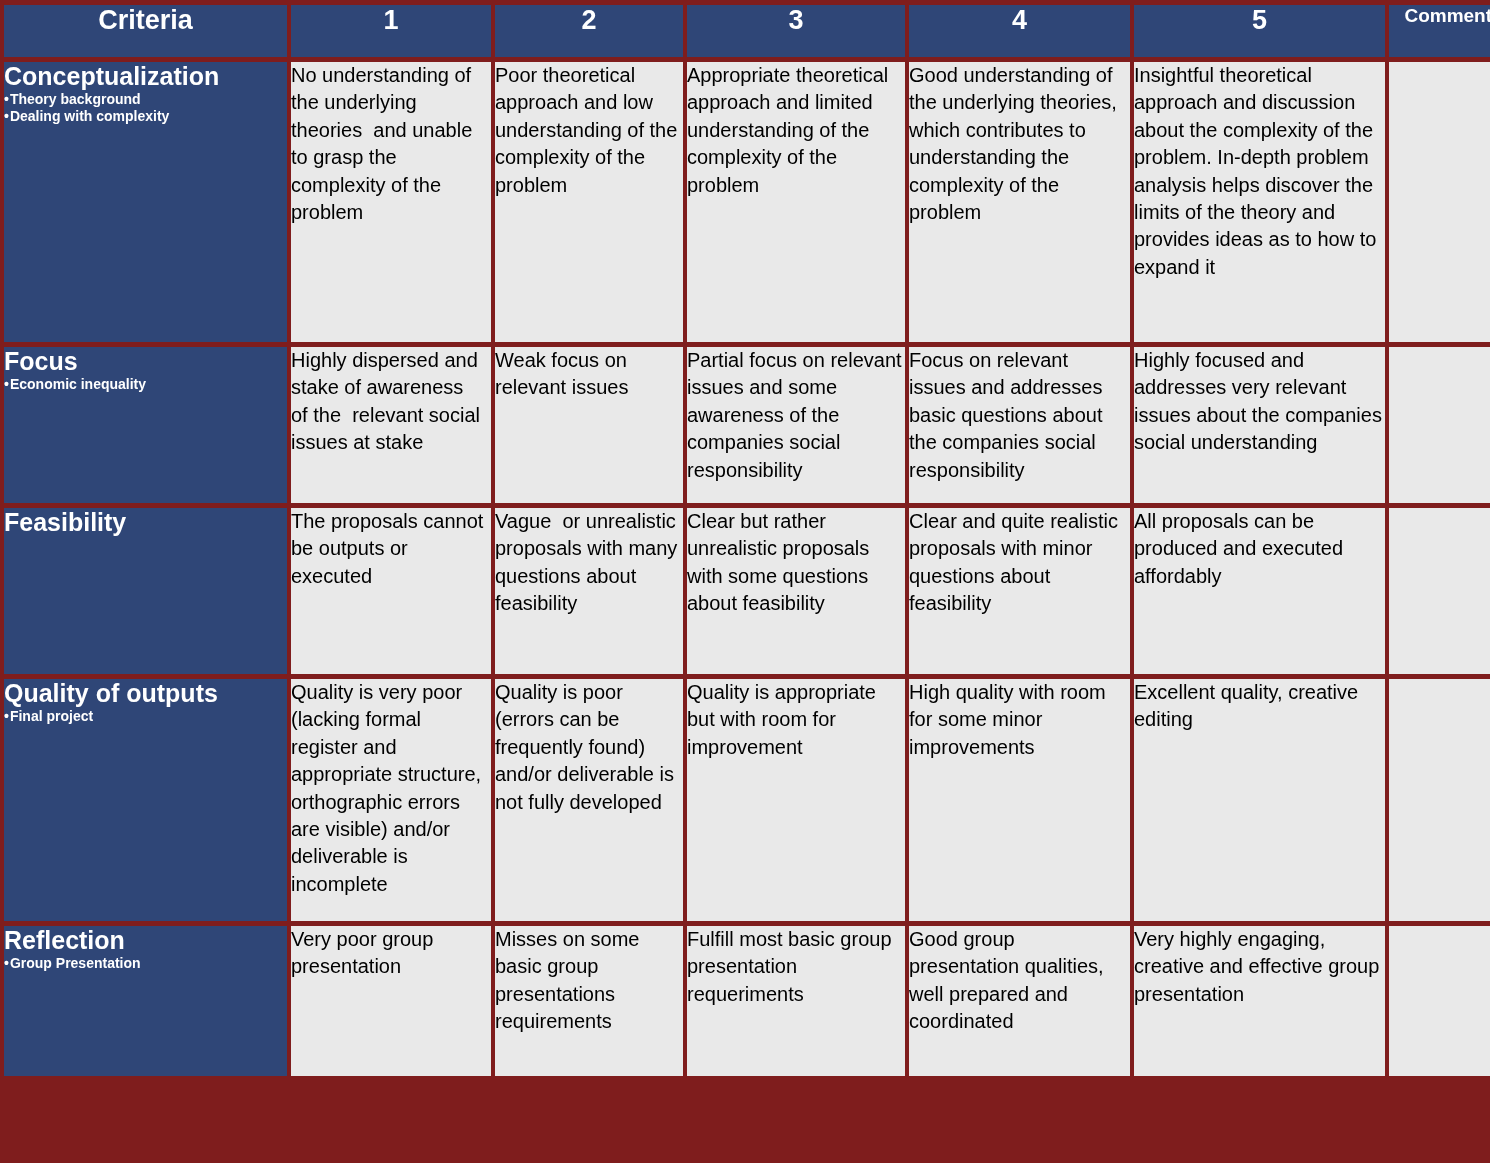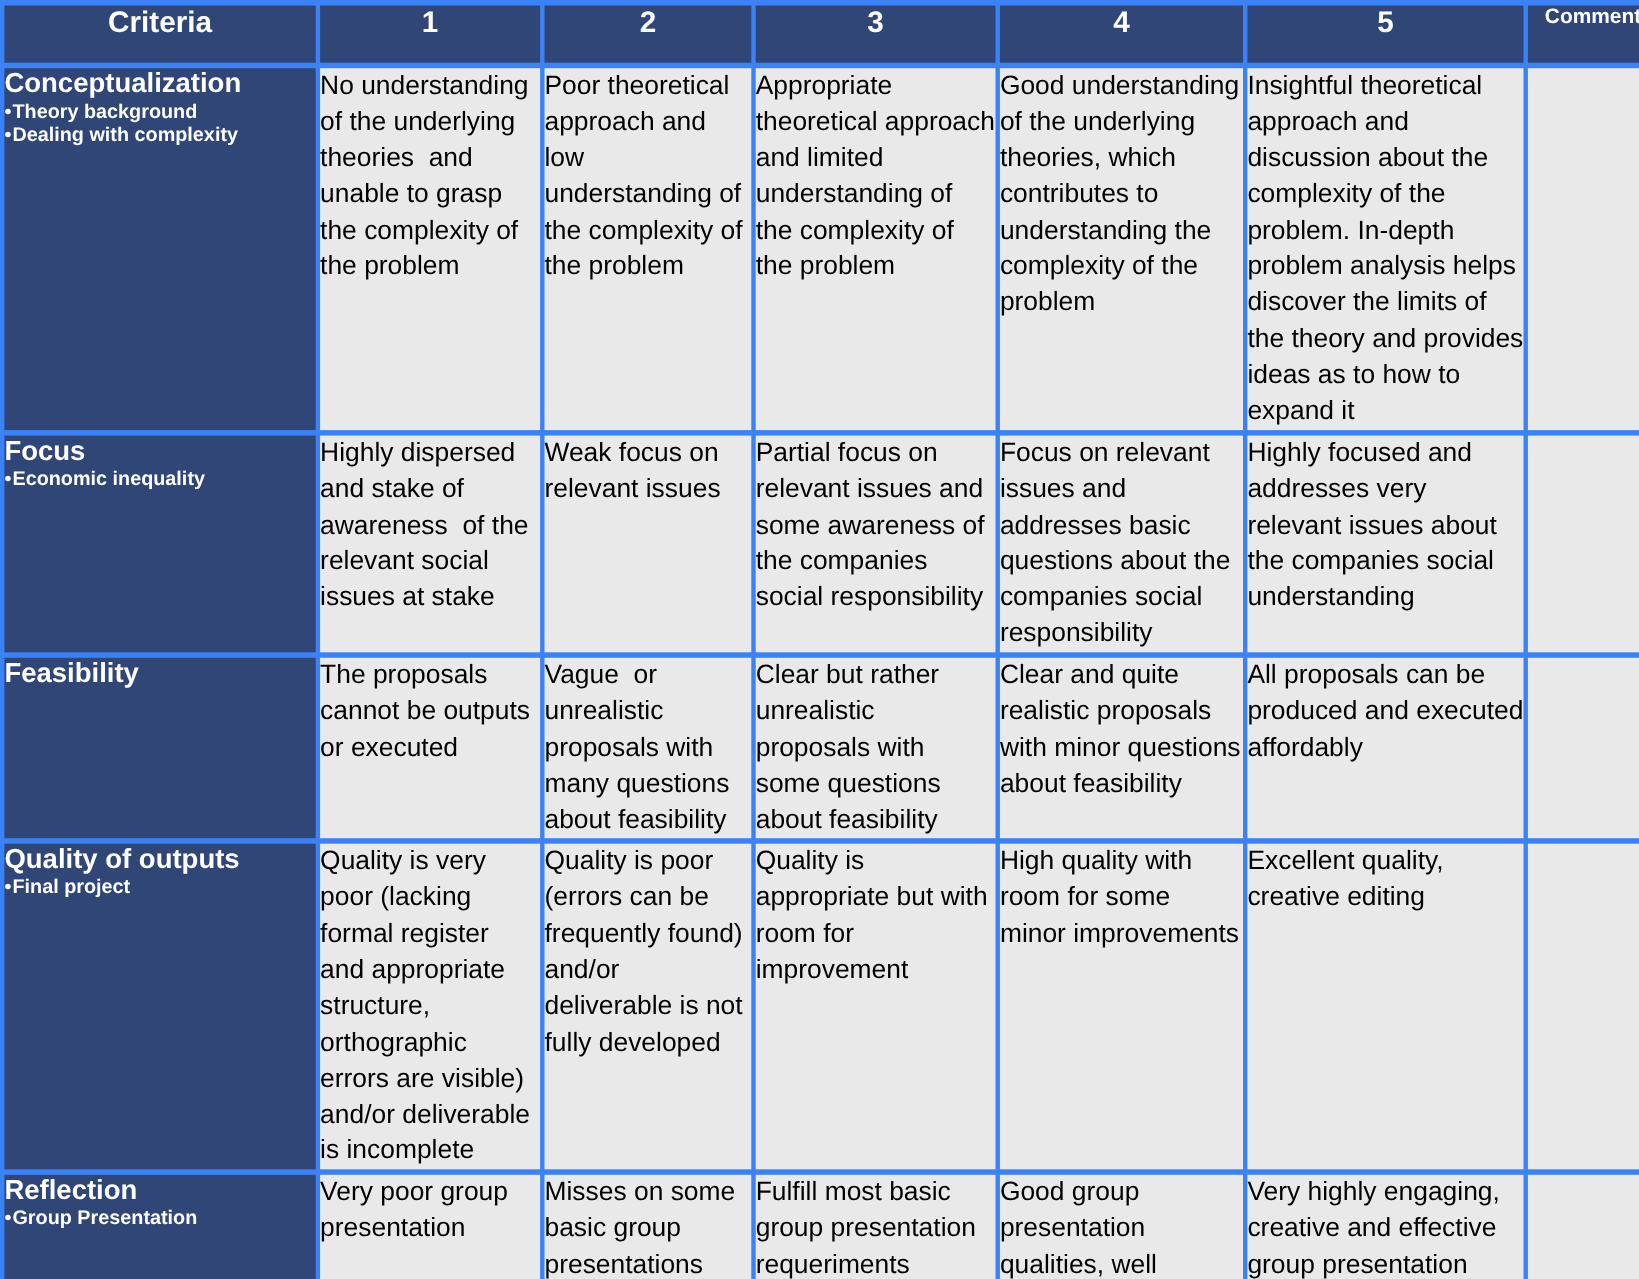--- a/index.html
+++ b/index.html
@@ -6,21 +6,21 @@
   html, body {
     margin: 0;
     padding: 0;
     background: #ffffff;
     font-family: "Liberation Sans", sans-serif;
   }
   #page {
     position: relative;
     width: 1490px;
     height: 1163px;
-    background: #3b82f6;
+    background: #7f1d1d;
     overflow: hidden;
   }
   table.rubric {
     border-collapse: separate;
     border-spacing: 4px 5px;
     margin: 0;
     padding: 0;
     width: 1490px;
     table-layout: fixed;
   }
@@ -56,53 +56,53 @@
     vertical-align: top;
   }
   .crit-title {
     font-size: 25px;
     font-weight: bold;
     line-height: 1.12;
     display: block;
     margin-bottom: 1px;
   }
   .crit-sub {
-    font-size: 18px;
+    font-size: 14px;
     font-weight: bold;
     line-height: 1.18;
     display: block;
   }
   .crit-sub .bullet { margin-right: 1px; }
 
   
   td.desc {
     background: #e9e9e9;
     color: #000000;
-    font-size: 24px;
+    font-size: 20px;
     line-height: 1.37;
     padding: 10px 8px 8px 10px;
     white-space: pre-wrap;
   }
   td.comments-cell {
     background: #e9e9e9;
   }
 
   
   col.c-criteria { width: 283px; }
   col.c-1 { width: 200px; }
   col.c-2 { width: 188px; }
   col.c-3 { width: 218px; }
   col.c-4 { width: 221px; }
   col.c-5 { width: 251px; }
   col.c-comments { width: 129px; }
 
   
   tr.r-0 td { height: 280px; }
   tr.r-1 td { height: 156px; }
-  tr.r-2 td { height: 148px; }
+  tr.r-2 td { height: 166px; }
   tr.r-3 td { height: 242px; }
   tr.r-4 td { height: 150px; }
 </style>
 </head>
 <body>
 
 <div id="page">
   <table class="rubric">
     <colgroup>
       <col class="c-criteria">

